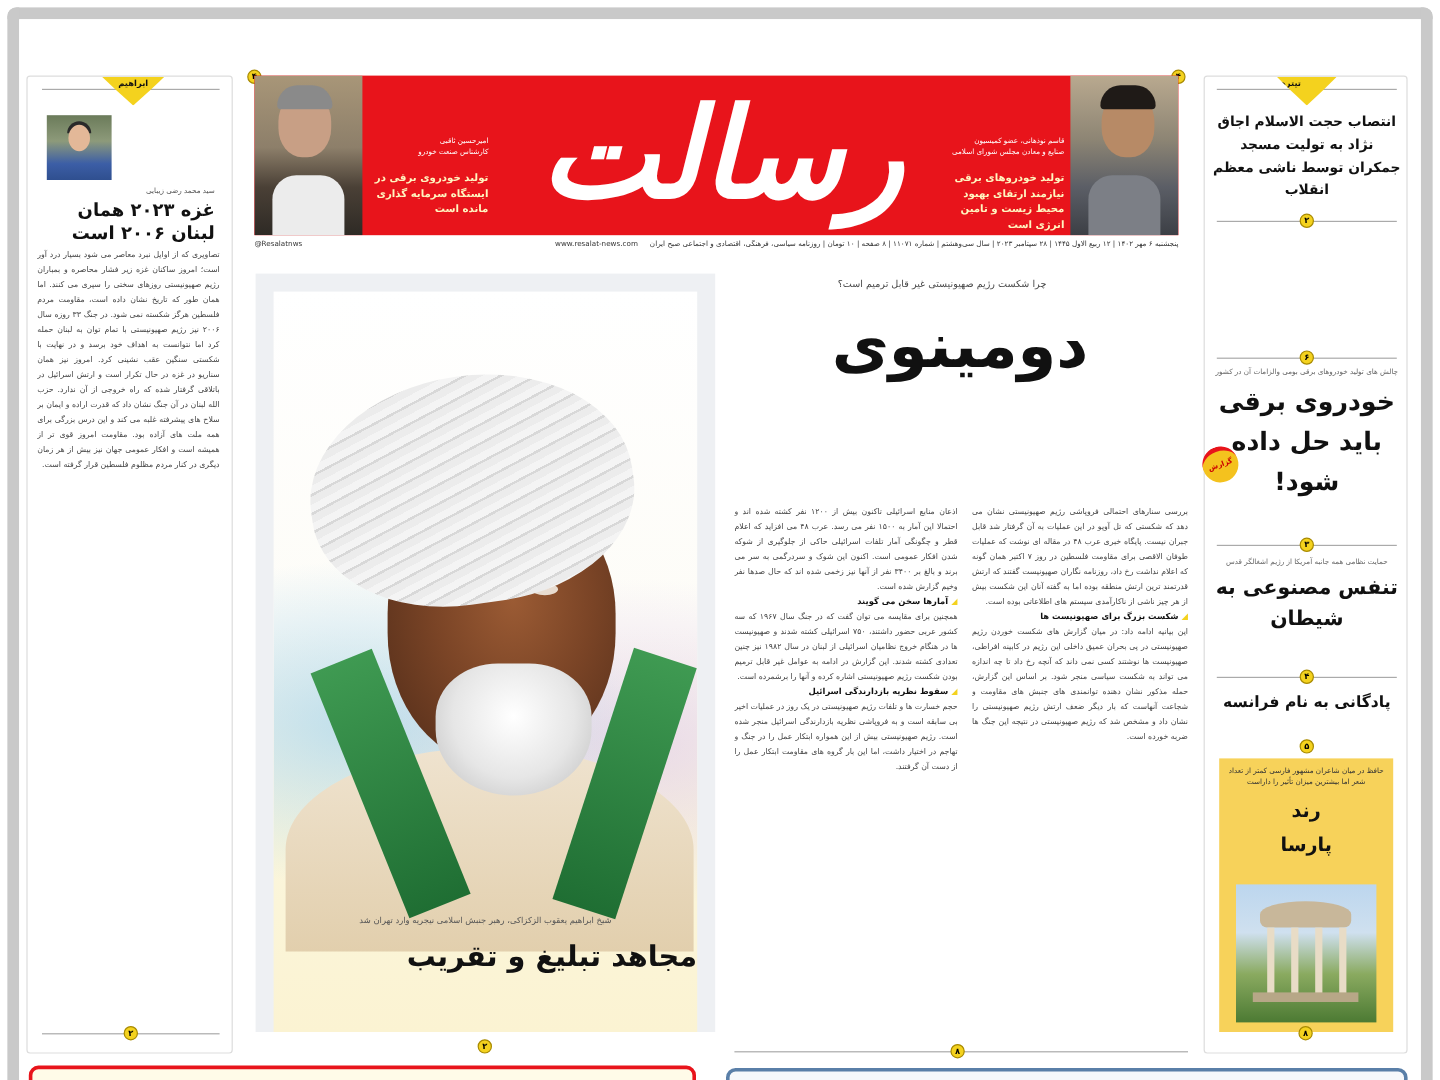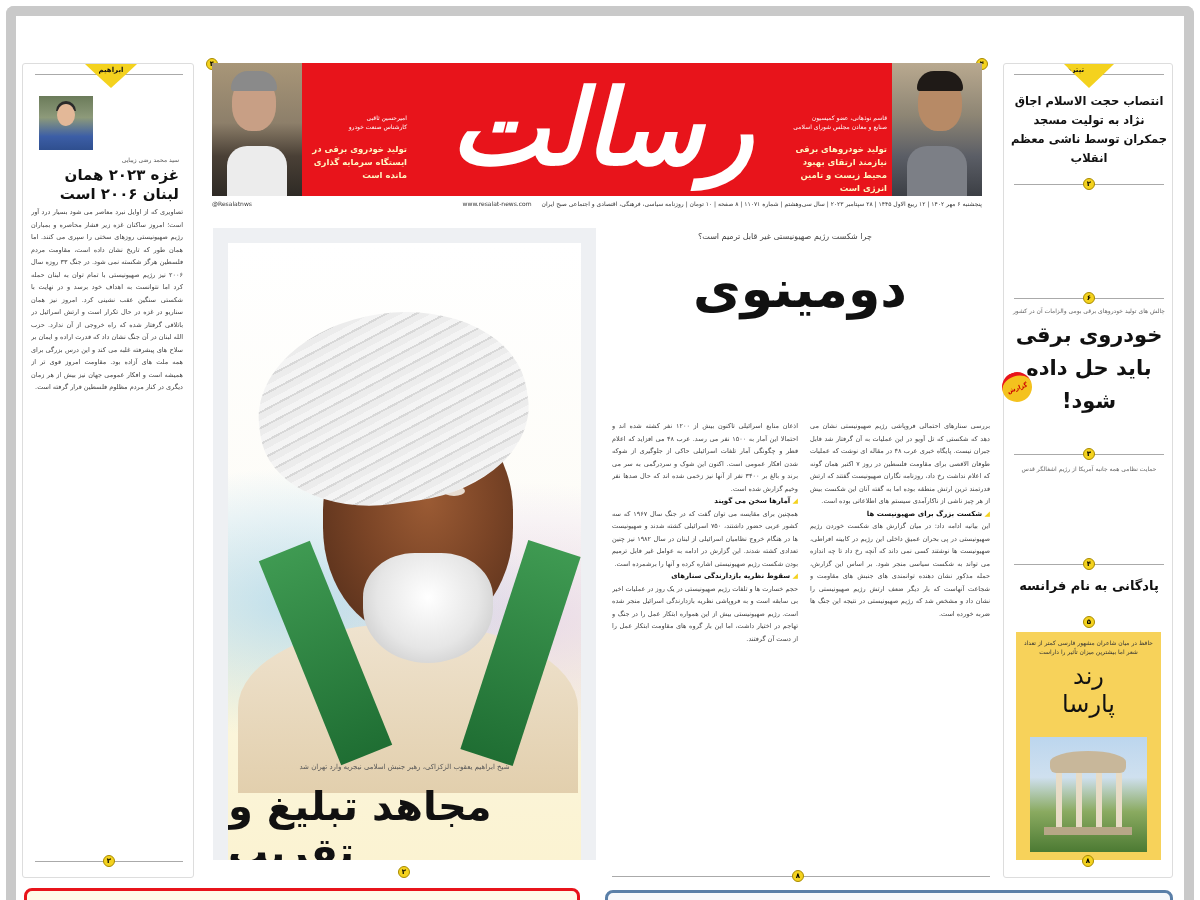--- a/index.html
+++ b/index.html
@@ -67,22 +67,22 @@
     background: repeating-linear-gradient(160deg, #f4f4f4 0 6px, #d8d8d8 6px 8px, #ececec 8px 14px); transform: rotate(-8deg); }
   .face { position: absolute; left: 95px; top: 165px; width: 190px; height: 230px; border-radius: 45% 45% 48% 48%;
     background: radial-gradient(ellipse at 55% 40%, #9b5b34 0%, #7a4426 45%, #4d2a18 100%); }
   .eye { position: absolute; width: 22px; height: 10px; border-radius: 50%; background: #e8dcd0; }
   .beard { position: absolute; left: 135px; top: 310px; width: 130px; height: 110px; border-radius: 40% 40% 50% 50%;
     background: radial-gradient(ellipse at 50% 40%, #ffffff 0%, #e6e6e6 55%, #bdbdbd 100%); }
   .robe { position: absolute; left: 10px; top: 380px; width: 340px; height: 170px; border-radius: 50% 50% 0 0;
     background: linear-gradient(180deg, #efe3cf 0%, #e2cfad 100%); }
   .scarf { position: absolute; top: 300px; width: 55px; height: 220px; background: linear-gradient(180deg, #3f9a52, #1f6e33); }
   .photo-caption { position: absolute; left: 0; top: 520px; width: 353px; font-size: 7px; color: #555; text-align: center; direction: rtl; }
-  .photo-title { position: absolute; left: 0; top: 540px; width: 353px; font-size: 40px; font-weight: bold;
-    text-align: left; direction: rtl; color: #111; }
+  .photo-title { position: absolute; left: 0; top: 540px; width: 353px; font-size: 24px; font-weight: bold;
+    text-align: right; direction: rtl; color: #111; }
 
   
   .kicker { position: absolute; left: 620px; top: 232px; width: 330px; font-size: 8px; color: #444; text-align: center; direction: rtl; }
   .main-hl { position: absolute; left: 600px; top: 255px; width: 400px; font-size: 52px; font-weight: bold;
     text-align: center; direction: rtl; line-height: 68px; letter-spacing: -1px; }
   .main-body-r { position: absolute; left: 810px; top: 420px; width: 180px; height: 445px; overflow: hidden; }
   .main-body-l { position: absolute; left: 612px; top: 420px; width: 186px; height: 445px; overflow: hidden; }
   .subhead { font-weight: bold; color: #111; font-size: 7px; }
   .subhead::before { content: "◢ "; color: #f4d21e; }
 
@@ -92,21 +92,21 @@
     clip-path: polygon(0 0, 100% 0, 78% 45%, 50% 100%, 22% 45%); }
   .rc-tag span { display: block; text-align: left; font-size: 7px; font-weight: bold; padding-top: 2px; direction: rtl; }
   .rc-item { position: absolute; left: 6px; width: 158px; direction: rtl; text-align: center; }
   .rc-kicker { font-size: 6px; color: #666; line-height: 9px; }
   .rc-hl { font-weight: bold; color: #111; }
   .stamp { position: absolute; left: 1002px; top: 372px; width: 30px; height: 30px; border-radius: 50%; background: #f4c21e;
     border-top: 4px solid #e8141b; font-size: 6px; color: #c00; text-align: center; line-height: 24px; font-weight: bold; transform: rotate(-20deg); }
 
   .promo { position: absolute; left: 1016px; top: 632px; width: 145px; height: 228px; background: #f7d25a; }
   .promo .kick { position: absolute; left: 6px; top: 6px; width: 133px; font-size: 6px; color: #333; text-align: center; direction: rtl; line-height: 9px; }
-  .promo .title { position: absolute; left: 0; top: 30px; width: 145px; font-size: 24px; font-weight: normal; text-align: center; direction: rtl; line-height: 28px; }
+  .promo .title { position: absolute; left: 0; top: 30px; width: 145px; font-size: 16px; font-weight: bold; text-align: center; direction: rtl; line-height: 28px; }
   .promo .pic { position: absolute; left: 14px; top: 105px; width: 117px; height: 115px;
     background: linear-gradient(180deg, #bcd6ee 0%, #cfe0ef 35%, #8aaa60 65%, #4c7a33 100%); overflow: hidden; }
   .pavilion-roof { position: absolute; left: 20px; top: 14px; width: 76px; height: 22px; border-radius: 50% 50% 6px 6px; background: #c8b79a; }
   .pavilion-col { position: absolute; top: 36px; width: 6px; height: 56px; background: #e8dcc6; }
   .pavilion-base { position: absolute; left: 14px; top: 90px; width: 88px; height: 8px; background: #b7a787; }
 
   
   .bottom-red { position: absolute; left: 24px; top: 888px; width: 556px; height: 30px; border: 3px solid #e8141b; border-radius: 8px 8px 0 0; background: #fffbe8; }
   .bottom-blue { position: absolute; left: 605px; top: 890px; width: 568px; height: 30px; border: 3px solid #5a7fa8; border-radius: 8px 8px 0 0; background: #f6f8fb; }
 </style>
@@ -186,21 +186,21 @@
 </div>
 <div class="main-body-r body-text">
   <div>بررسی سنارهای احتمالی فروپاشی رژیم صهیونیستی نشان می دهد که شکستی که تل آویو در این عملیات به آن گرفتار شد قابل جبران نیست. پایگاه خبری عرب ۴۸ در مقاله ای نوشت که عملیات طوفان الاقصی برای مقاومت فلسطین در روز ۷ اکتبر همان گونه که اعلام نداشت رخ داد، روزنامه نگاران صهیونیست گفتند که ارتش قدرتمند ترین ارتش منطقه بوده اما به گفته آنان این شکست بیش از هر چیز ناشی از ناکارآمدی سیستم های اطلاعاتی بوده است.</div>
   <div class="subhead">شکست بزرگ برای صهیونیست ها</div>
   <div>این بیانیه ادامه داد: در میان گزارش های شکست خوردن رژیم صهیونیستی در پی بحران عمیق داخلی این رژیم در کابینه افراطی، صهیونیست ها نوشتند کسی نمی داند که آنچه رخ داد تا چه اندازه می تواند به شکست سیاسی منجر شود. بر اساس این گزارش، حمله مذکور نشان دهنده توانمندی های جنبش های مقاومت و شجاعت آنهاست که بار دیگر ضعف ارتش رژیم صهیونیستی را نشان داد و مشخص شد که رژیم صهیونیستی در نتیجه این جنگ ها ضربه خورده است.</div>
 </div>
 <div class="main-body-l body-text">
   <div>اذعان منابع اسرائیلی تاکنون بیش از ۱۲۰۰ نفر کشته شده اند و احتمالا این آمار به ۱۵۰۰ نفر می رسد. عرب ۴۸ می افزاید که اعلام قطر و چگونگی آمار تلفات اسرائیلی حاکی از جلوگیری از شوکه شدن افکار عمومی است. اکنون این شوک و سردرگمی به سر می برند و بالغ بر ۳۴۰۰ نفر از آنها نیز زخمی شده اند که حال صدها نفر وخیم گزارش شده است.</div>
   <div class="subhead">آمارها سخن می گویند</div>
   <div>همچنین برای مقایسه می توان گفت که در جنگ سال ۱۹۶۷ که سه کشور عربی حضور داشتند، ۷۵۰ اسرائیلی کشته شدند و صهیونیست ها در هنگام خروج نظامیان اسرائیلی از لبنان در سال ۱۹۸۲ نیز چنین تعدادی کشته شدند. این گزارش در ادامه به عوامل غیر قابل ترمیم بودن شکست رژیم صهیونیستی اشاره کرده و آنها را برشمرده است.</div>
-  <div class="subhead">سقوط نظریه بازدارندگی سنارهای</div>
+  <div class="subhead">سقوط نظریه بازدارندگی اسرائیل</div>
   <div>حجم خسارت ها و تلفات رژیم صهیونیستی در یک روز در عملیات اخیر بی سابقه است و به فروپاشی نظریه بازدارندگی اسرائیل منجر شده است. رژیم صهیونیستی بیش از این همواره ابتکار عمل را در جنگ و تهاجم در اختیار داشت، اما این بار گروه های مقاومت ابتکار عمل را از دست آن گرفتند.</div>
 </div>
 <div class="divider" style="left:612px; top:876px; width:378px;"></div>
 <div class="marker" style="left:792px; top:870px;">۸</div>
 
 <div class="right-col">
   <div class="divider" style="left:10px; top:10px; width:150px;"></div>
   <div class="rc-tag">
       <span>تیترها</span>
     </div>
@@ -216,20 +216,21 @@
 
   <div class="rc-item" style="top:242px;">
     <div class="rc-kicker">چالش های تولید خودروهای برقی بومی والزامات آن در کشور</div>
     <div class="rc-hl" style="font-size:21px; line-height:33px; margin-top:4px;">خودروی برقی باید حل داده شود!</div>
   </div>
   <div class="divider" style="left:10px; top:390px; width:150px;"></div>
   <div class="marker" style="left:79px; top:384px;">۳</div>
 
   <div class="rc-item" style="top:400px;">
     <div class="rc-kicker">حمایت نظامی همه جانبه آمریکا از رژیم اشغالگر قدس</div>
+    <div class="rc-hl" style="font-size:17px; line-height:26px; margin-top:4px;">تنفس مصنوعی به شیطان</div>
   </div>
   <div class="divider" style="left:10px; top:500px; width:150px;"></div>
   <div class="marker" style="left:79px; top:494px;">۴</div>
 
   <div class="rc-item" style="top:512px;">
     <div class="rc-hl" style="font-size:13px; line-height:20px;">پادگانی به نام فرانسه</div>
   </div>
   <div class="marker" style="left:79px; top:552px;">۵</div>
 </div>
 <div class="stamp">گزارش</div>

